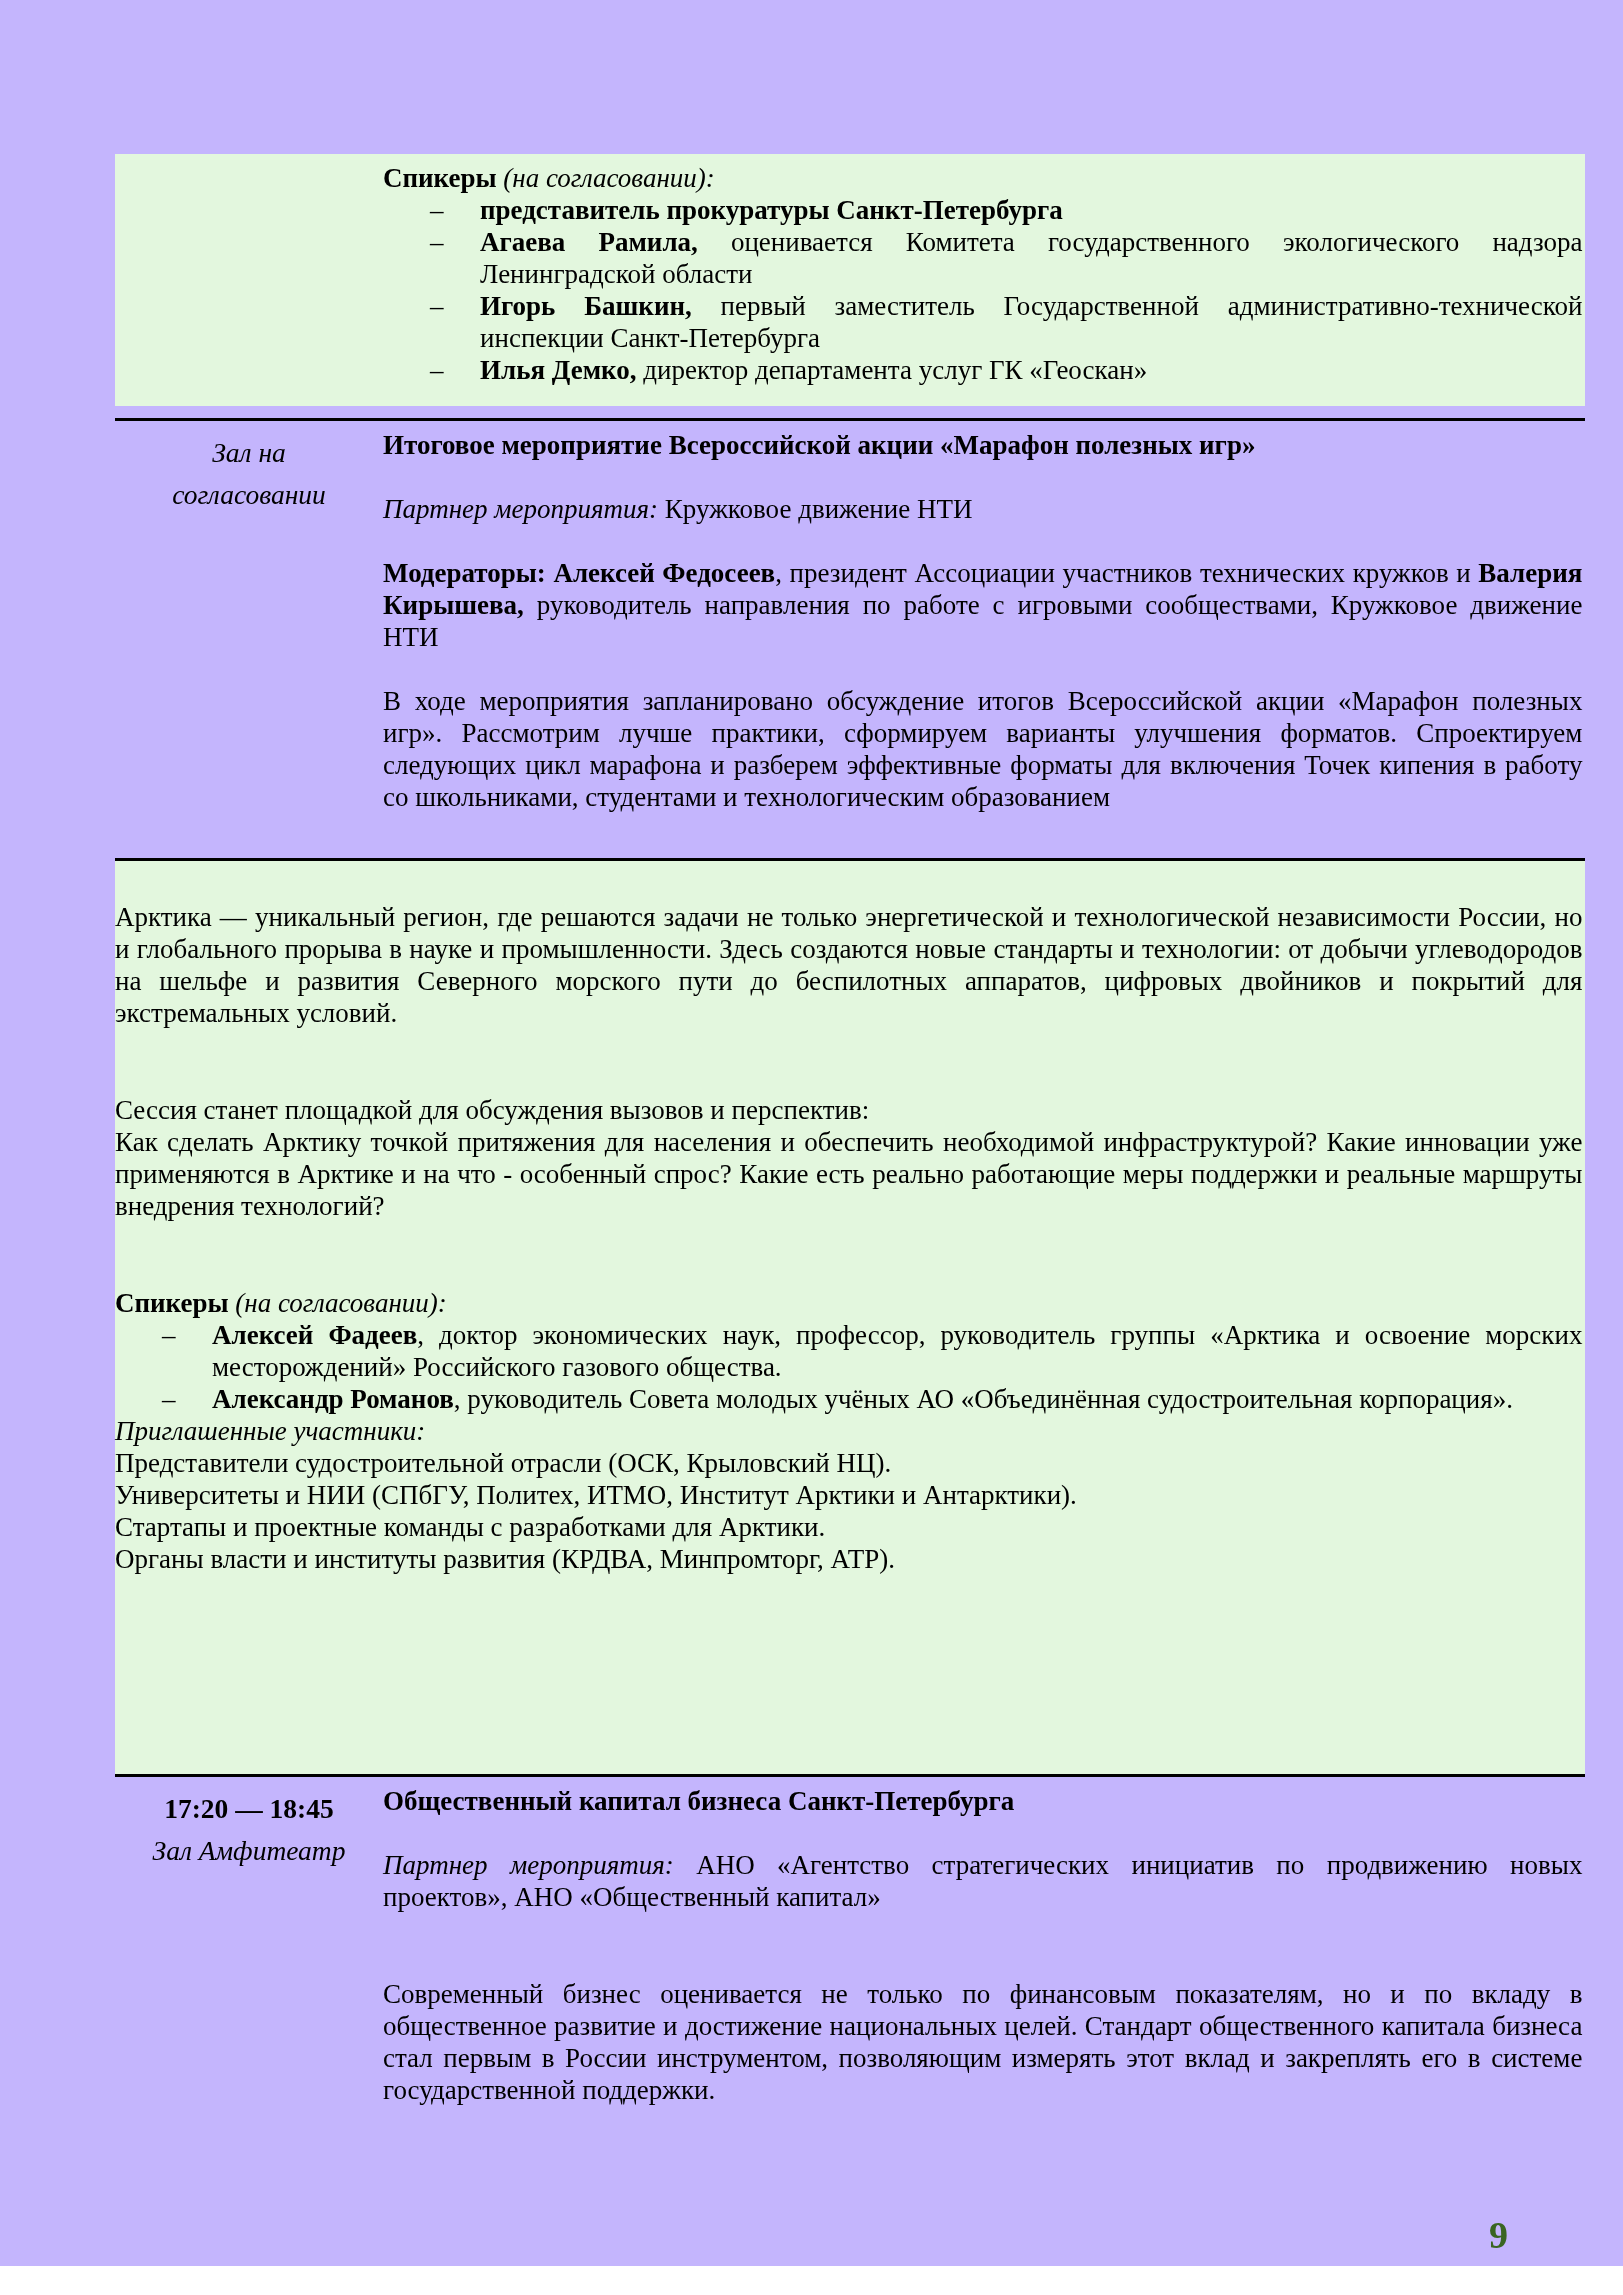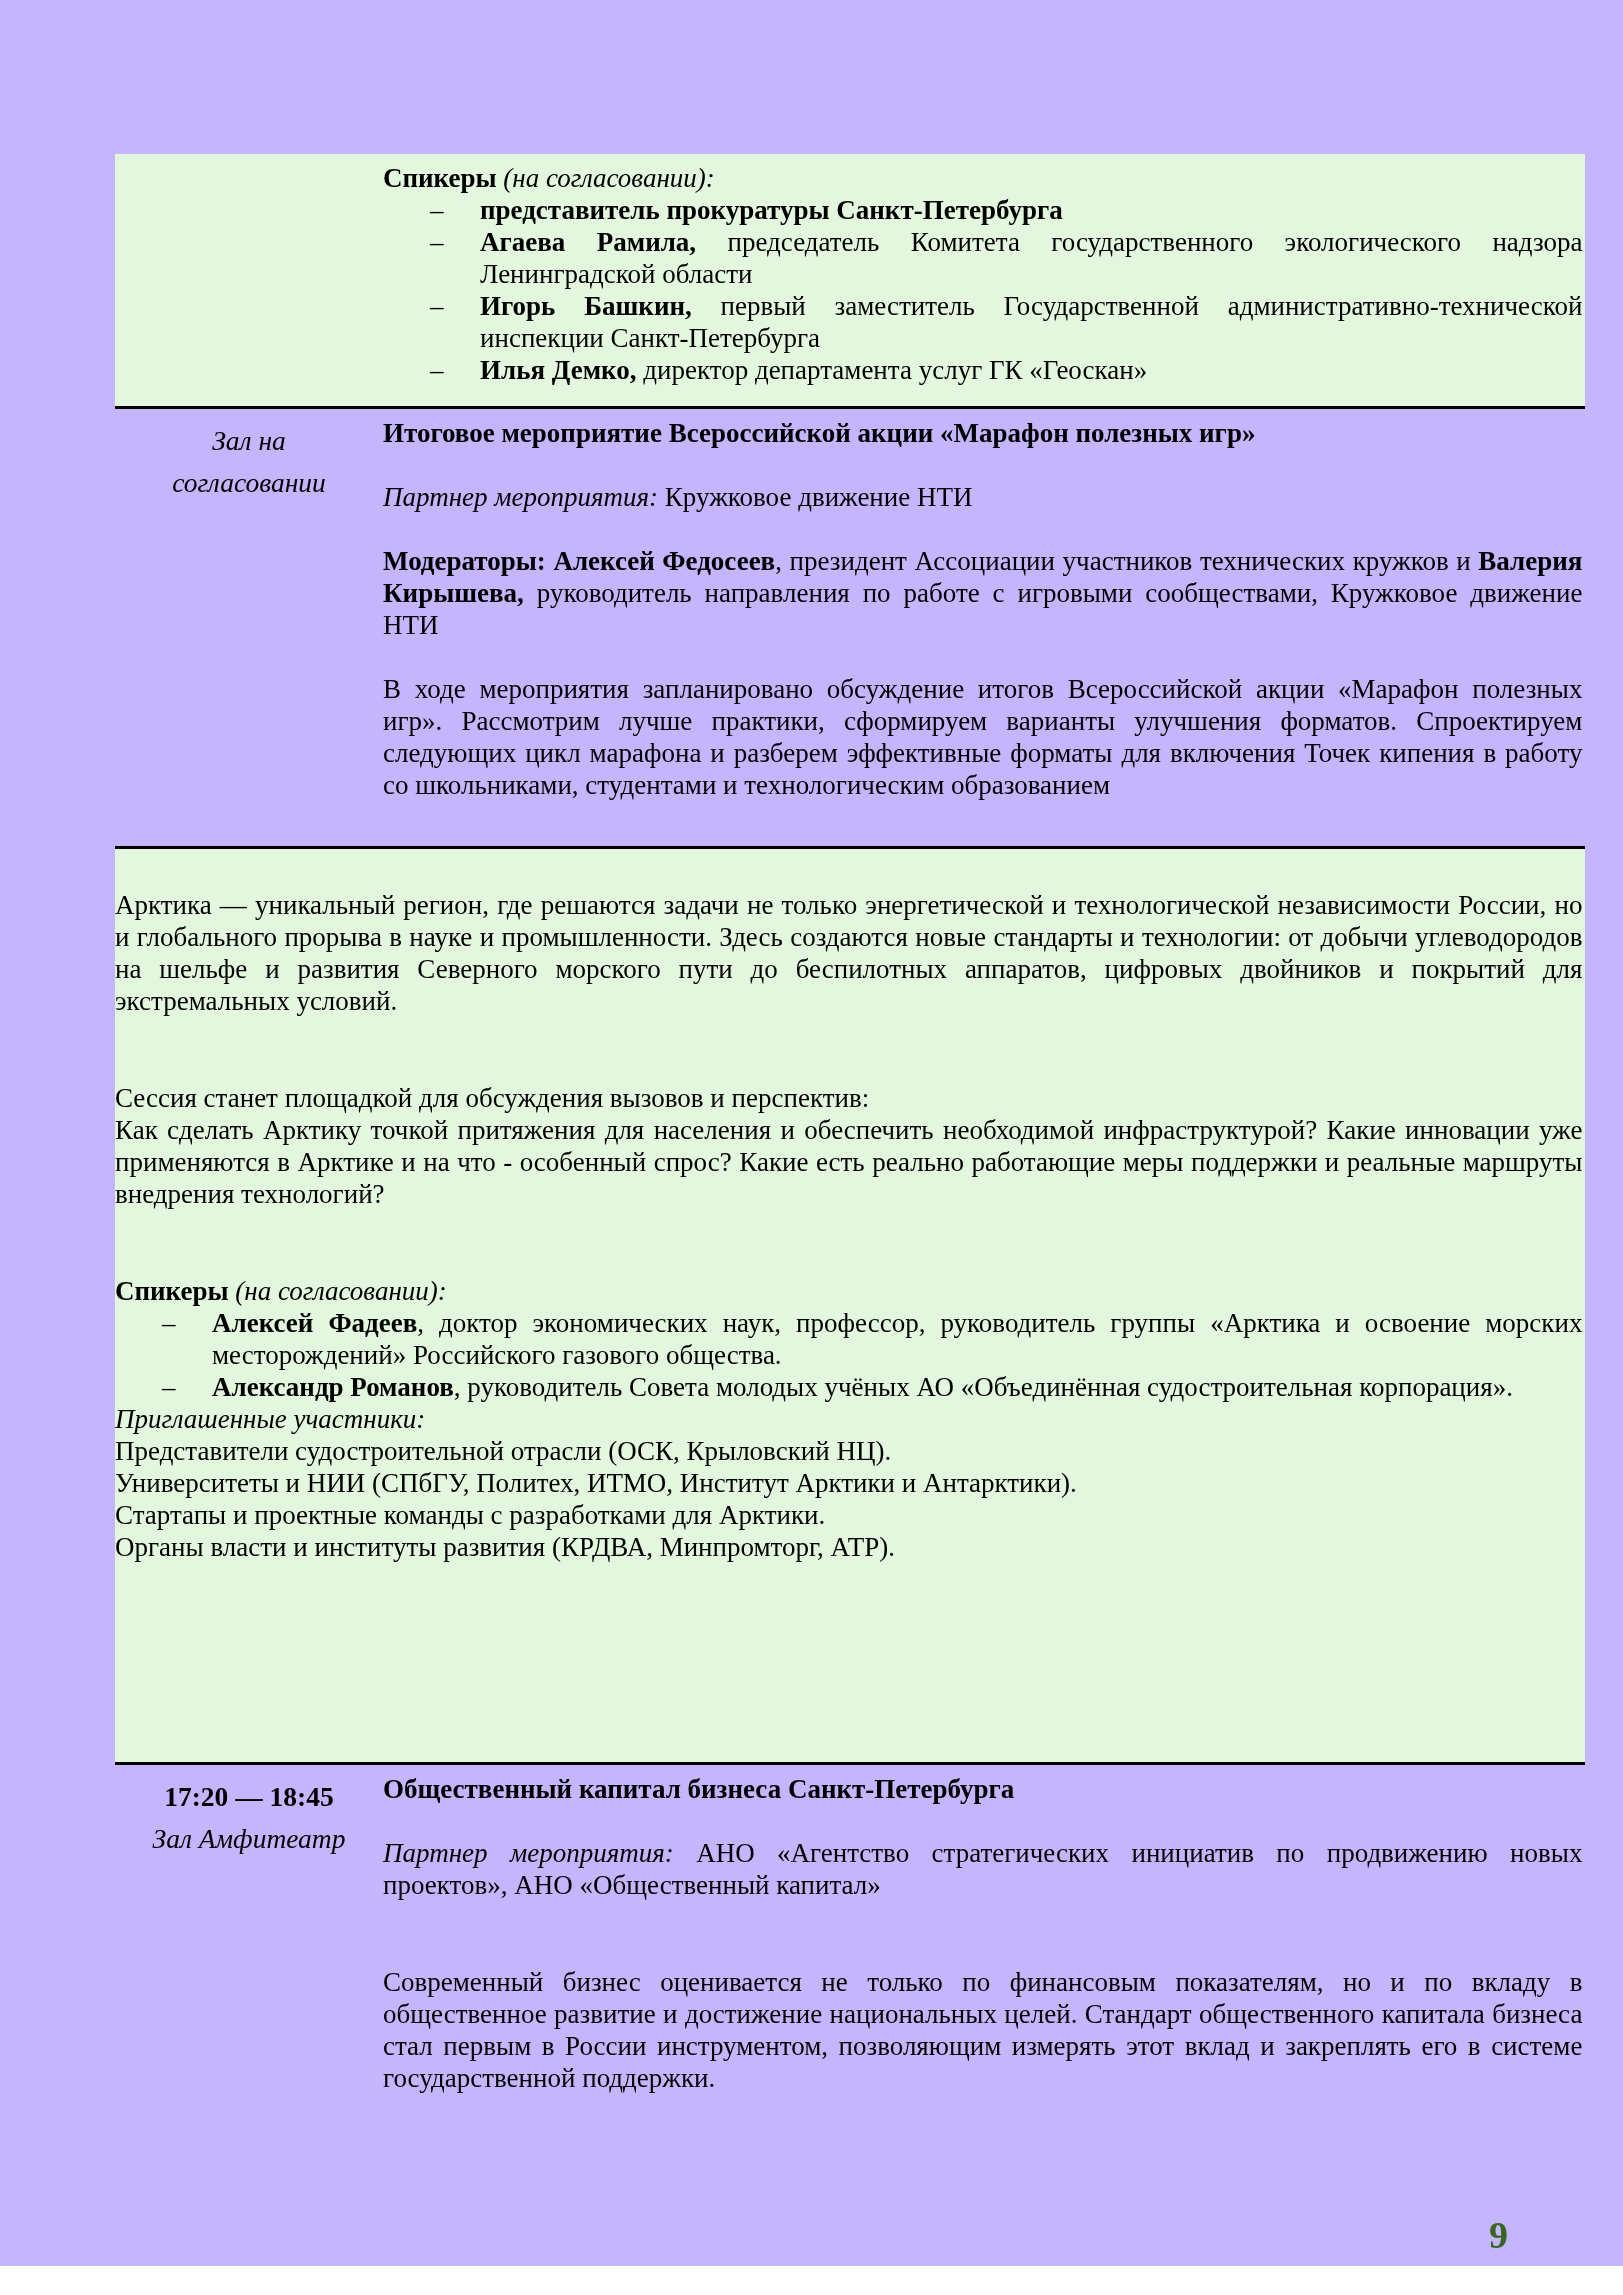--- a/index.html
+++ b/index.html
@@ -13,21 +13,21 @@
   }
   .schedule-table{
     position:absolute;
     left:115px;top:154px;
     width:1470px;
   }
   .row{display:flex;}
   .row + .row{border-top:3.3px solid #000;}
   .row.shaded{background:#e3f7de;}
   .row:nth-child(1){min-height:252px;}
-  .row:nth-child(2){min-height:437px;}
+  .row:nth-child(2){min-height:437px;margin-top:12px;}
   .row:nth-child(3){min-height:913px;}
   .row:nth-child(4){min-height:533px;}
   .cell-left{
     flex:0 0 268px;width:268px;
     text-align:center;
     font-size:27.5px;line-height:42px;
     padding-top:10.5px;
   }
   .cell-right{
     flex:1;
@@ -61,21 +61,21 @@
         <div class="cell-left"></div>
         <div class="cell-right">
           <p class="blk line"><span class="b ">Спикеры </span><span class="i ">(на согласовании):</span></p>
           <div class="list">
             <div class="li">
               <span class="marker">–</span>
               <span class="li-text"><span class="b ">представитель прокуратуры Санкт-Петербурга</span></span>
             </div>
             <div class="li">
               <span class="marker">–</span>
-              <span class="li-text"><span class="b ">Агаева Рамила,</span><span> председатель Комитета государственного экологического надзора Ленинградской области</span></span>
+              <span class="li-text"><span class="b ">Агаева Рамила,</span><span> оценивается Комитета государственного экологического надзора Ленинградской области</span></span>
             </div>
             <div class="li">
               <span class="marker">–</span>
               <span class="li-text"><span class="b ">Игорь Башкин,</span><span> первый заместитель Государственной административно-технической инспекции Санкт-Петербурга</span></span>
             </div>
             <div class="li">
               <span class="marker">–</span>
               <span class="li-text"><span class="b ">Илья Демко,</span><span> директор департамента услуг ГК «Геоскан»</span></span>
             </div>
           </div>

